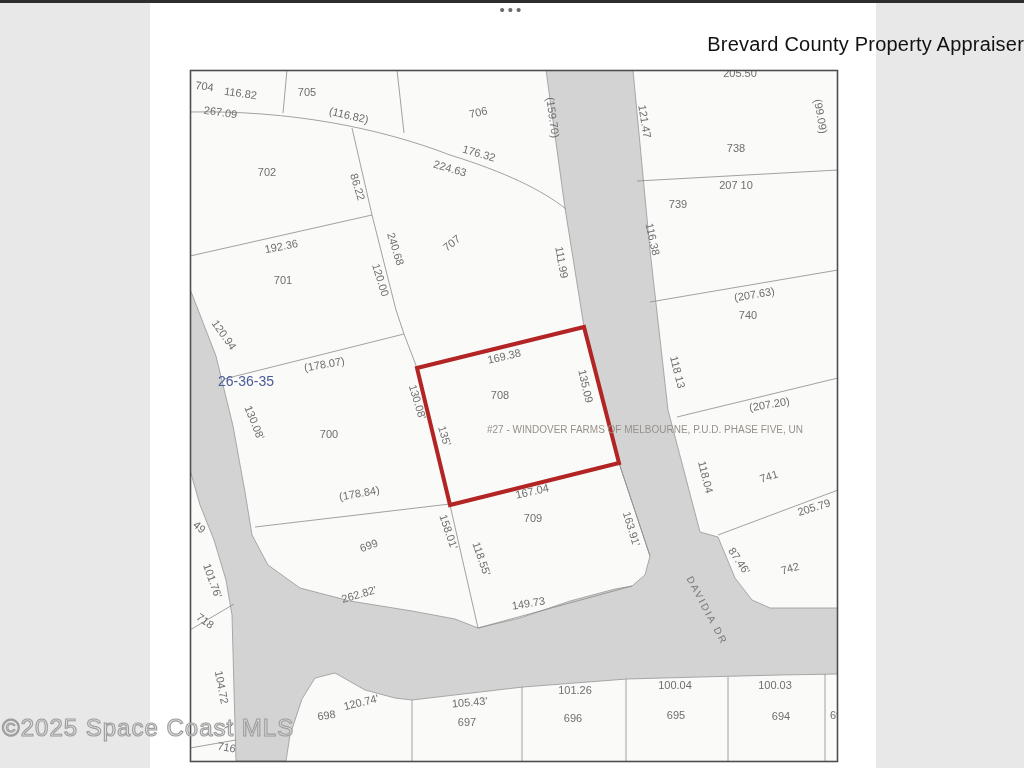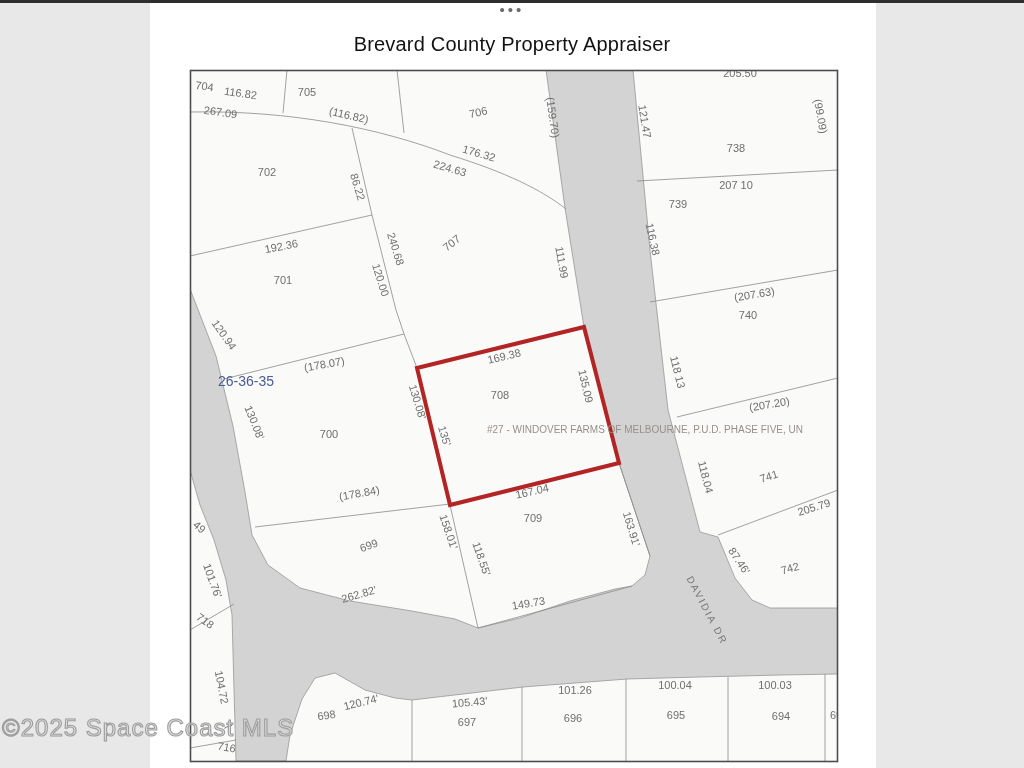--- a/index.html
+++ b/index.html
@@ -7,21 +7,21 @@
     width:1024px;height:768px;position:relative;overflow:hidden;
     background:#e8e8e8;font-family:"Liberation Sans", sans-serif;
   }
   .top-edge{position:absolute;left:0;top:0;width:1024px;height:3px;background:#2e2e2e;}
   .panel{position:absolute;left:150px;top:3px;width:726px;height:765px;background:#ffffff;}
   .dots{
     position:absolute;left:0;top:2px;width:100%;text-align:center;
     color:#6b6b6b;font-size:15px;letter-spacing:3px;line-height:16px;cursor:pointer;
   }
   .title{
-    position:absolute;left:0;top:33px;width:100%;text-align:center;
+    position:absolute;left:0;top:33px;width:100%;text-align:right;
     color:#121212;font-size:20px;font-weight:400;letter-spacing:0.2px;
   }
   #map-svg{position:absolute;left:0;top:0;}
   .watermark{
     position:absolute;left:2px;top:714px;z-index:5;
     font-size:24px;letter-spacing:1px;font-weight:400;
     color:rgba(255,255,255,0.55);
     -webkit-text-stroke:1.1px #9e9e9e;
     text-shadow:0 0 1px rgba(150,150,150,0.6);
     white-space:nowrap;pointer-events:none;

